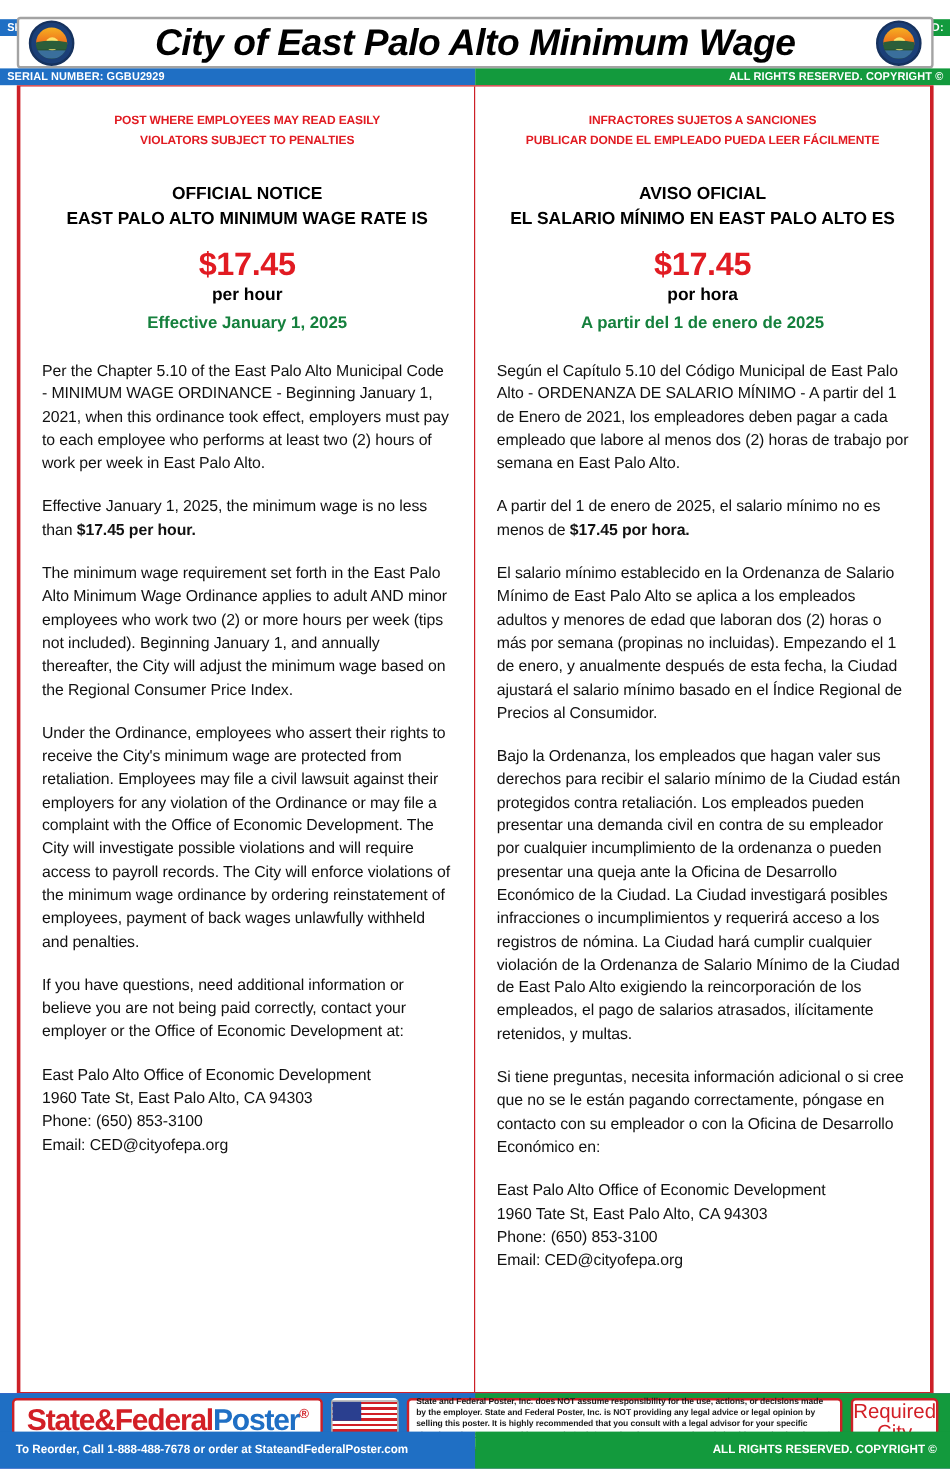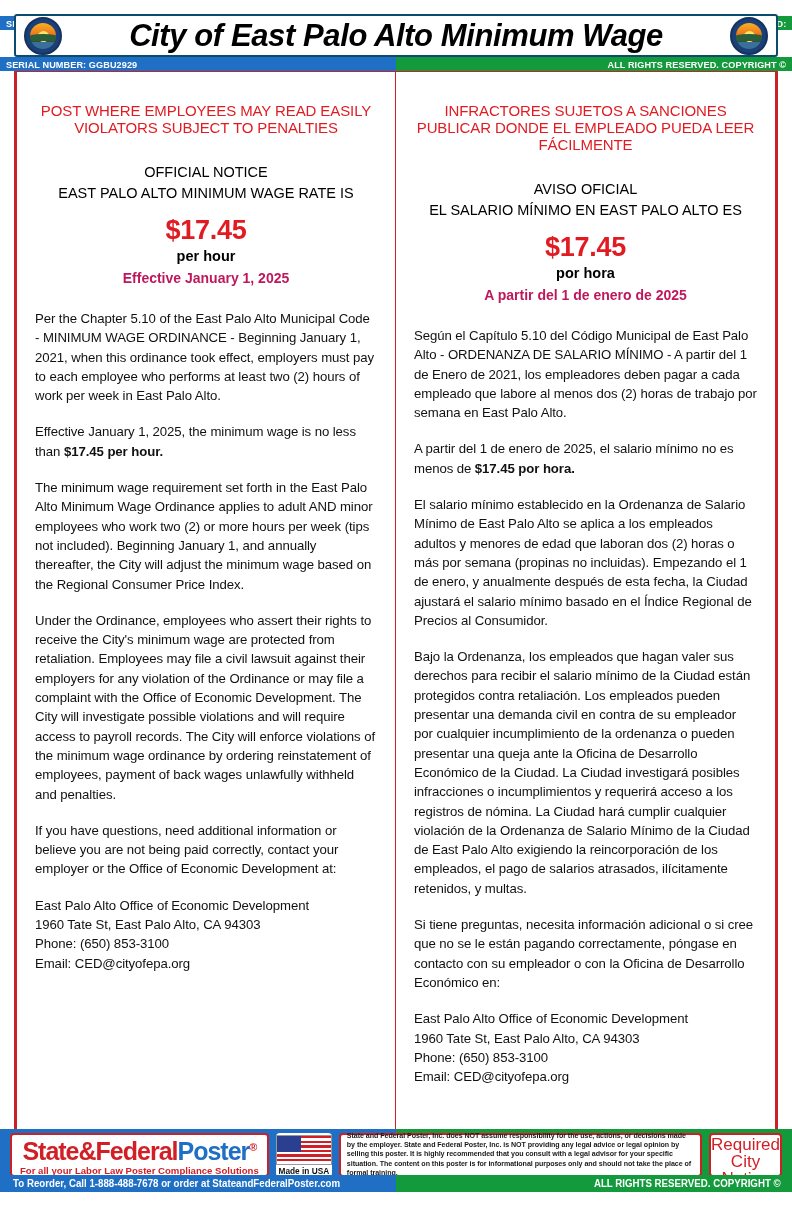--- a/index.html
+++ b/index.html
@@ -49,21 +49,21 @@
   .meta-text.right { transform-origin: right center; }
 
   
   .title-band {
     position: absolute;
     top: 14px;
     left: 14px;
     width: 764px;
     height: 43px;
     box-sizing: border-box;
-    border: 2px solid #0c4a6e;
+    border: 2px solid #a3a3a3;
     background: #ffffff;
     border-radius: 3px;
     display: flex;
     align-items: center;
     justify-content: space-between;
     padding: 0 8px;
   }
   .seal {
     width: 38px;
     height: 38px;
@@ -135,30 +135,30 @@
   .col {
     box-sizing: border-box;
     padding: 14px 18px 10px 18px;
     width: 50%;
   }
   .col.left { border-right: 1px solid #cc2027; }
 
   .post-warning {
     text-align: center;
     color: #e11b22;
-    font-weight: normal;
-    font-size: 15px;
+    font-weight: bold;
+    font-size: 10px;
     line-height: 17px;
     letter-spacing: -0.1px;
-    margin-top: 16px;
+    margin-top: 6px;
   }
   .official-notice {
     text-align: center;
     color: #000000;
-    font-weight: normal;
+    font-weight: bold;
     font-size: 14.5px;
     line-height: 21px;
     margin-top: 26px;
   }
   .rate {
     text-align: center;
     color: #e11b22;
     font-weight: bold;
     font-size: 27px;
     margin-top: 11px;
@@ -166,41 +166,41 @@
   }
   .per-hour {
     text-align: center;
     color: #000000;
     font-weight: bold;
     font-size: 14.5px;
     margin-top: 2px;
   }
   .effective {
     text-align: center;
-    color: #be185d;
+    color: #15803d;
     font-weight: bold;
     font-size: 14px;
     margin-top: 6px;
   }
 
   .para {
     font-size: 13.2px;
     line-height: 19.3px;
     color: #111111;
     margin-top: 17px;
     letter-spacing: -0.08px;
   }
   .para.first { margin-top: 23px; }
   .para b { font-weight: bold; }
   .para .nb { display: block; }
 
   
   .footer {
     position: absolute;
-    top: 1129px;
+    top: 1161px;
     left: 0;
     width: 792px;
     height: 63px;
     background: #6d28d9;
   }
   .footer-bands {
     position: absolute;
     inset: 0;
     display: flex;
   }
@@ -303,21 +303,21 @@
     font-weight: normal;
     font-size: 17px;
     line-height: 17px;
     margin-top: 12px;
   }
   .footer-strip {
     position: absolute;
     bottom: 0;
     left: 0;
     width: 792px;
-    height: 17px;
+    height: 31px;
     display: flex;
   }
   .footer-strip .sb {
     width: 396px; background: #1f6fc4;
     display: flex; align-items: center; padding-left: 8px; box-sizing: border-box;
   }
   .footer-strip .sg {
     width: 396px; background: #139a3d;
     display: flex; align-items: center; justify-content: flex-end; padding-right: 8px; box-sizing: border-box;
   }

